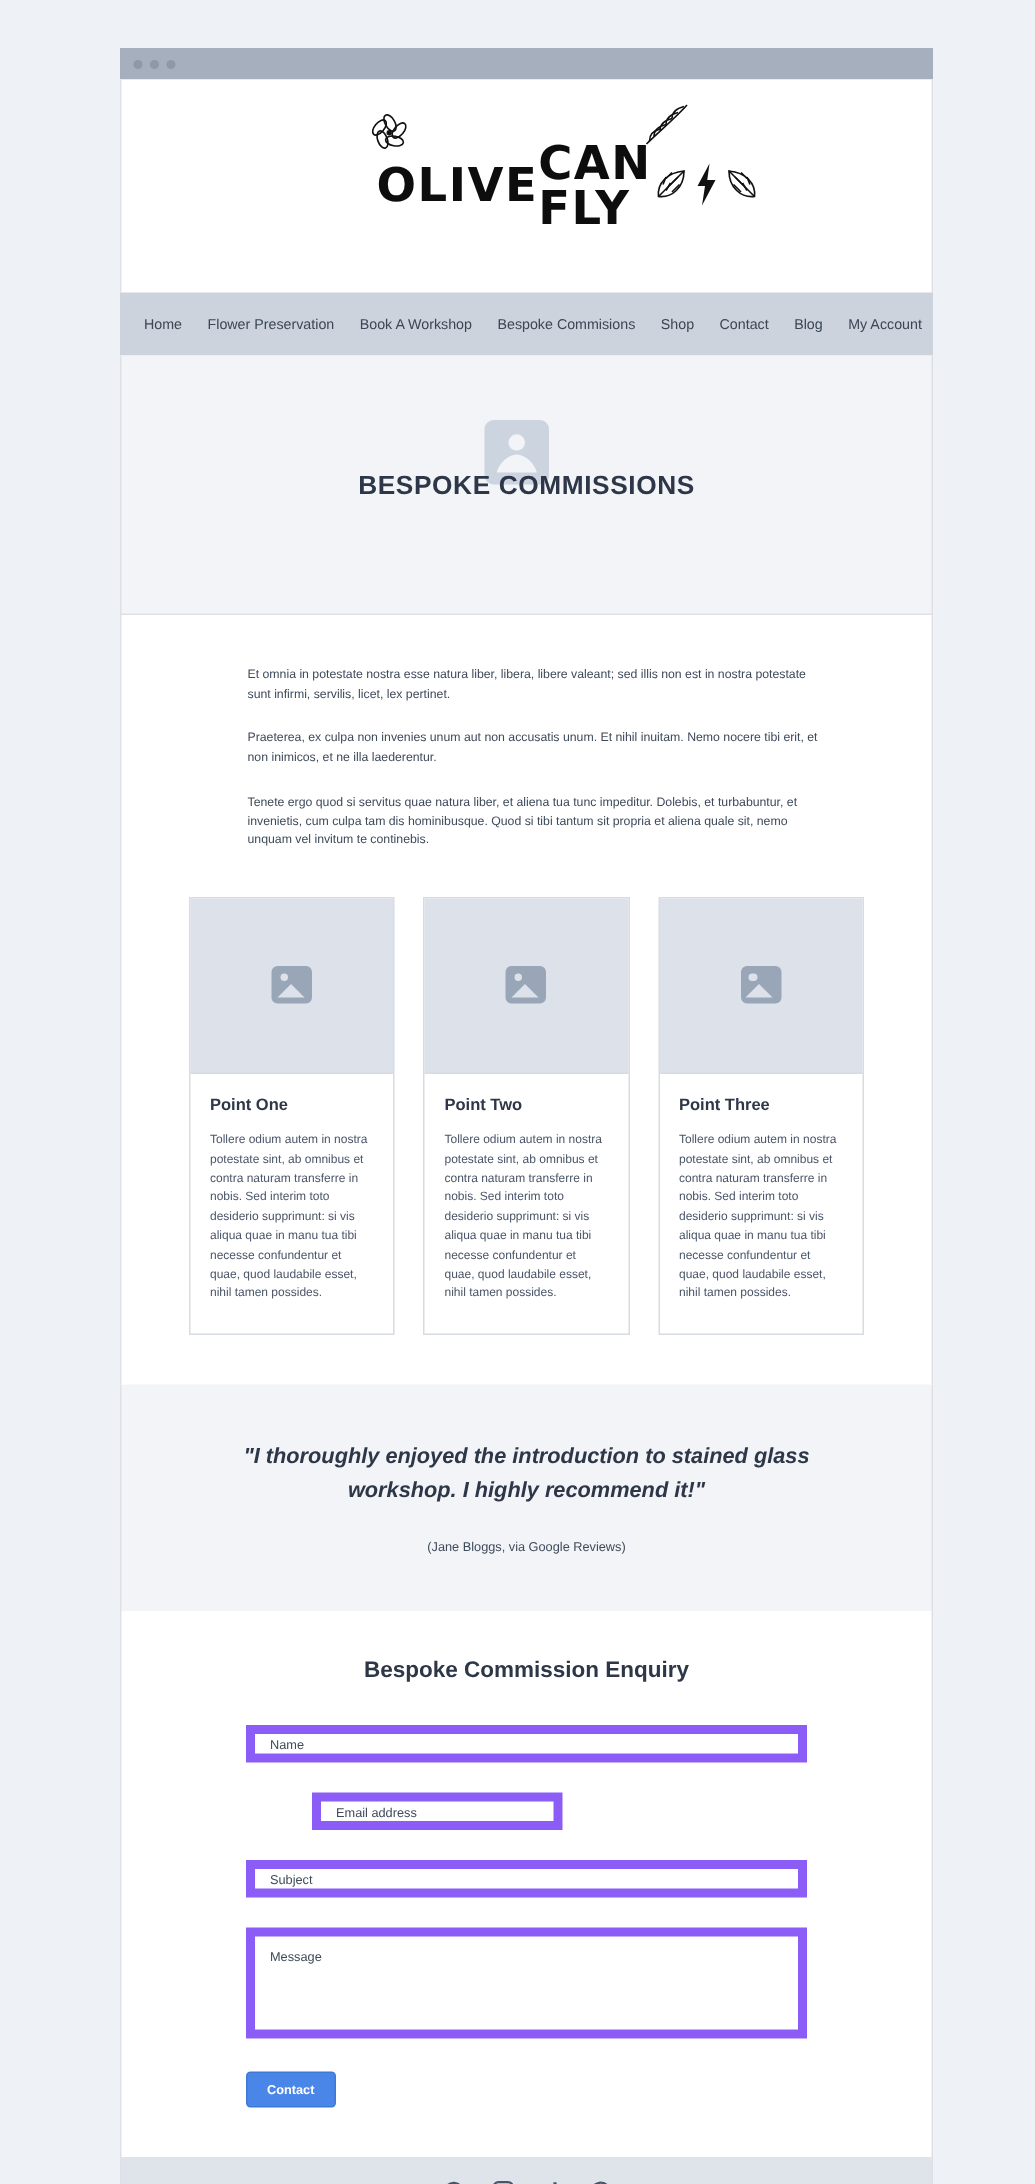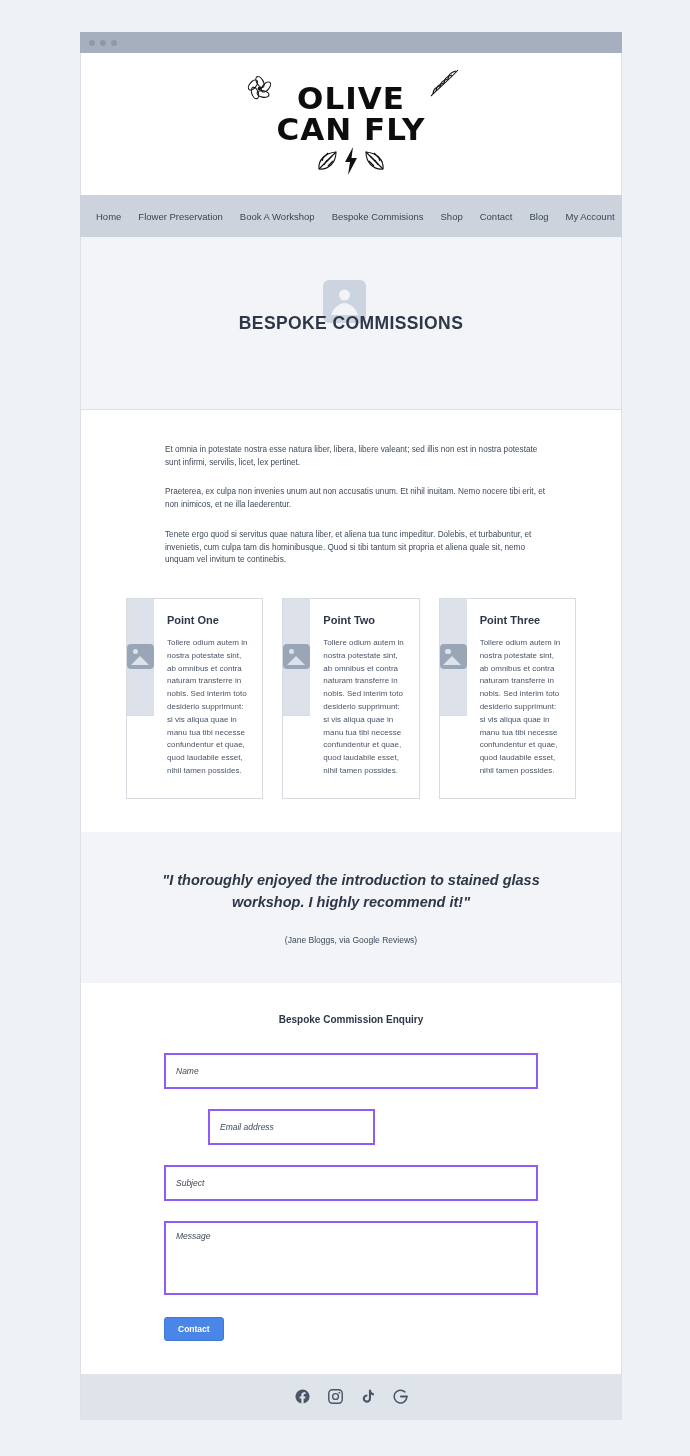--- a/index.html
+++ b/index.html
@@ -48,23 +48,23 @@
     justify-content: center;
     border-left: 1px solid #dde1e7;
     border-right: 1px solid #dde1e7;
     box-sizing: border-box;
   }
   .logo-wrap {
     position: relative;
     width: 200px;
     height: 112px;
     display: flex;
-    flex-direction: column;
-    align-items: center;
-    justify-content: flex-end;
+    flex-direction: row;
+    align-items: center;
+    justify-content: space-between;
   }
   .logo-line {
     font-family: "DejaVu Sans", sans-serif;
     font-weight: bold;
     color: #0d0d0d;
     letter-spacing: 1px;
     line-height: 0.98;
   }
   .logo-line1 { font-size: 31px; }
   .logo-line2 { font-size: 31px; }
@@ -164,21 +164,21 @@
     display: flex;
     gap: 19px;
     padding: 14px 45px 0 45px;
     box-sizing: border-box;
   }
   .card {
     flex: 1;
     border: 1px solid #d7dce3;
     background: #ffffff;
     display: flex;
-    flex-direction: row;
+    flex-direction: column;
   }
   .card-img {
     height: 116px;
     background: #dde2ea;
     border-bottom: 1px solid #d7dce3;
     display: flex;
     align-items: center;
     justify-content: center;
   }
   .ph-icon {
@@ -244,39 +244,38 @@
 
   
   .form-section {
     background: #ffffff;
     border-left: 1px solid #dde1e7;
     border-right: 1px solid #dde1e7;
     box-sizing: border-box;
     padding: 31px 83px 33px 83px;
   }
   .form-title {
-    font-size: 10px;
+    font-size: 15px;
     font-weight: bold;
     color: #2d3748;
     text-align: center;
     margin: 0 0 28px 0;
   }
   .fld {
-    border: 2px solid #8b5cf6;
+    border: 6px solid #8b5cf6;
     background: #ffffff;
     font-family: "Liberation Sans", sans-serif;
     font-size: 8.5px;
     color: #3e4a5a;
     box-sizing: border-box;
-    padding: 16px 10px;
+    padding: 0 10px;
     height: 25px;
     width: 100%;
     display: block;
     outline: none;
-    font-style: italic;
   }
   .fld::placeholder { color: #3e4a5a; opacity: 1; }
   .row { display: flex; gap: 49px; margin-top: 20px; margin-left: 44px; }
   .row .fld { width: 167px; }
   .mt20 { margin-top: 20px; }
   textarea.fld {
     height: 74px;
     padding-top: 8px;
     resize: none;
     line-height: 1.4;

